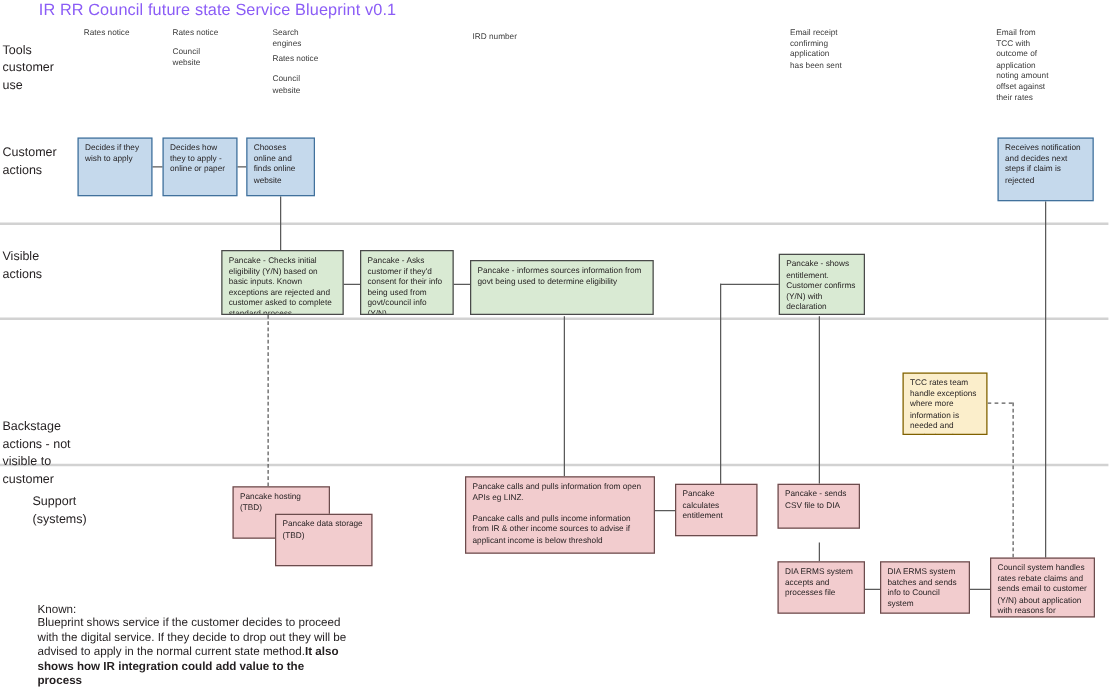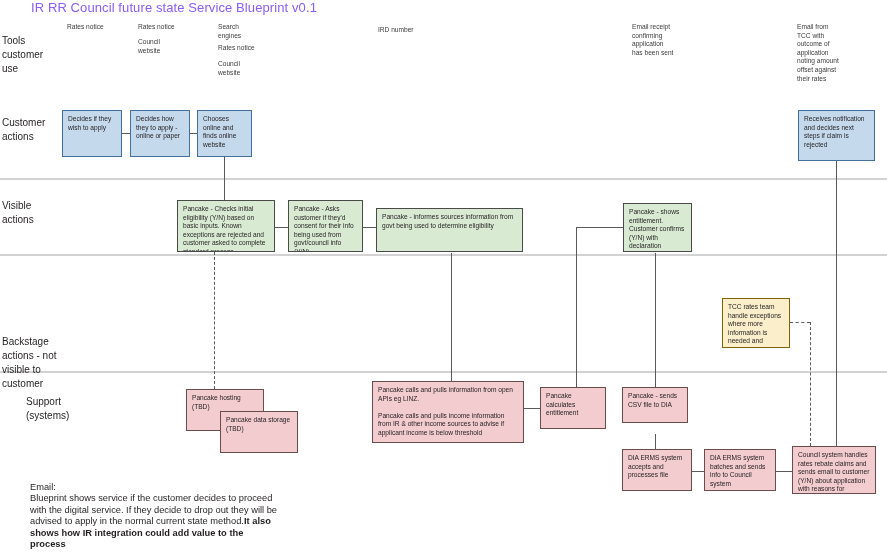--- a/index.html
+++ b/index.html
@@ -196,17 +196,17 @@
   <div class="abs node pink" style="left:372px; top:381px; width:152px; height:62px; white-space:pre-line;">Pancake calls and pulls information from open APIs eg LINZ.
 
 Pancake calls and pulls income information from IR &amp; other income sources to advise if applicant income is below threshold</div>
   <div class="abs node pink" style="left:540px; top:387px; width:66px; height:42px;">Pancake calculates entitlement</div>
   <div class="abs node pink" style="left:622px; top:387px; width:66px; height:36px;">Pancake - sends CSV file to DIA</div>
   <div class="abs node pink" style="left:622px; top:449px; width:70px; height:42px;">DIA ERMS system accepts and processes file</div>
   <div class="abs node pink" style="left:704px; top:449px; width:72px; height:42px;">DIA ERMS system batches and sends info to Council system</div>
   <div class="abs node pink" style="left:792px; top:446px; width:84px; height:48px;">Council system handles rates rebate claims and sends email to customer (Y/N) about application with reasons for rejection</div>
 
   <div class="abs note">
-    <div>Email:</div>
+    <div>Known:</div>
     <div><span>Blueprint shows service if the customer decides to proceed with the digital service. If they decide to drop out they will be advised to apply in the normal current state method.</span><span class="b">It also shows how IR integration could add value to the process</span></div>
   </div>
 
 </div>
 
 </body></html>

